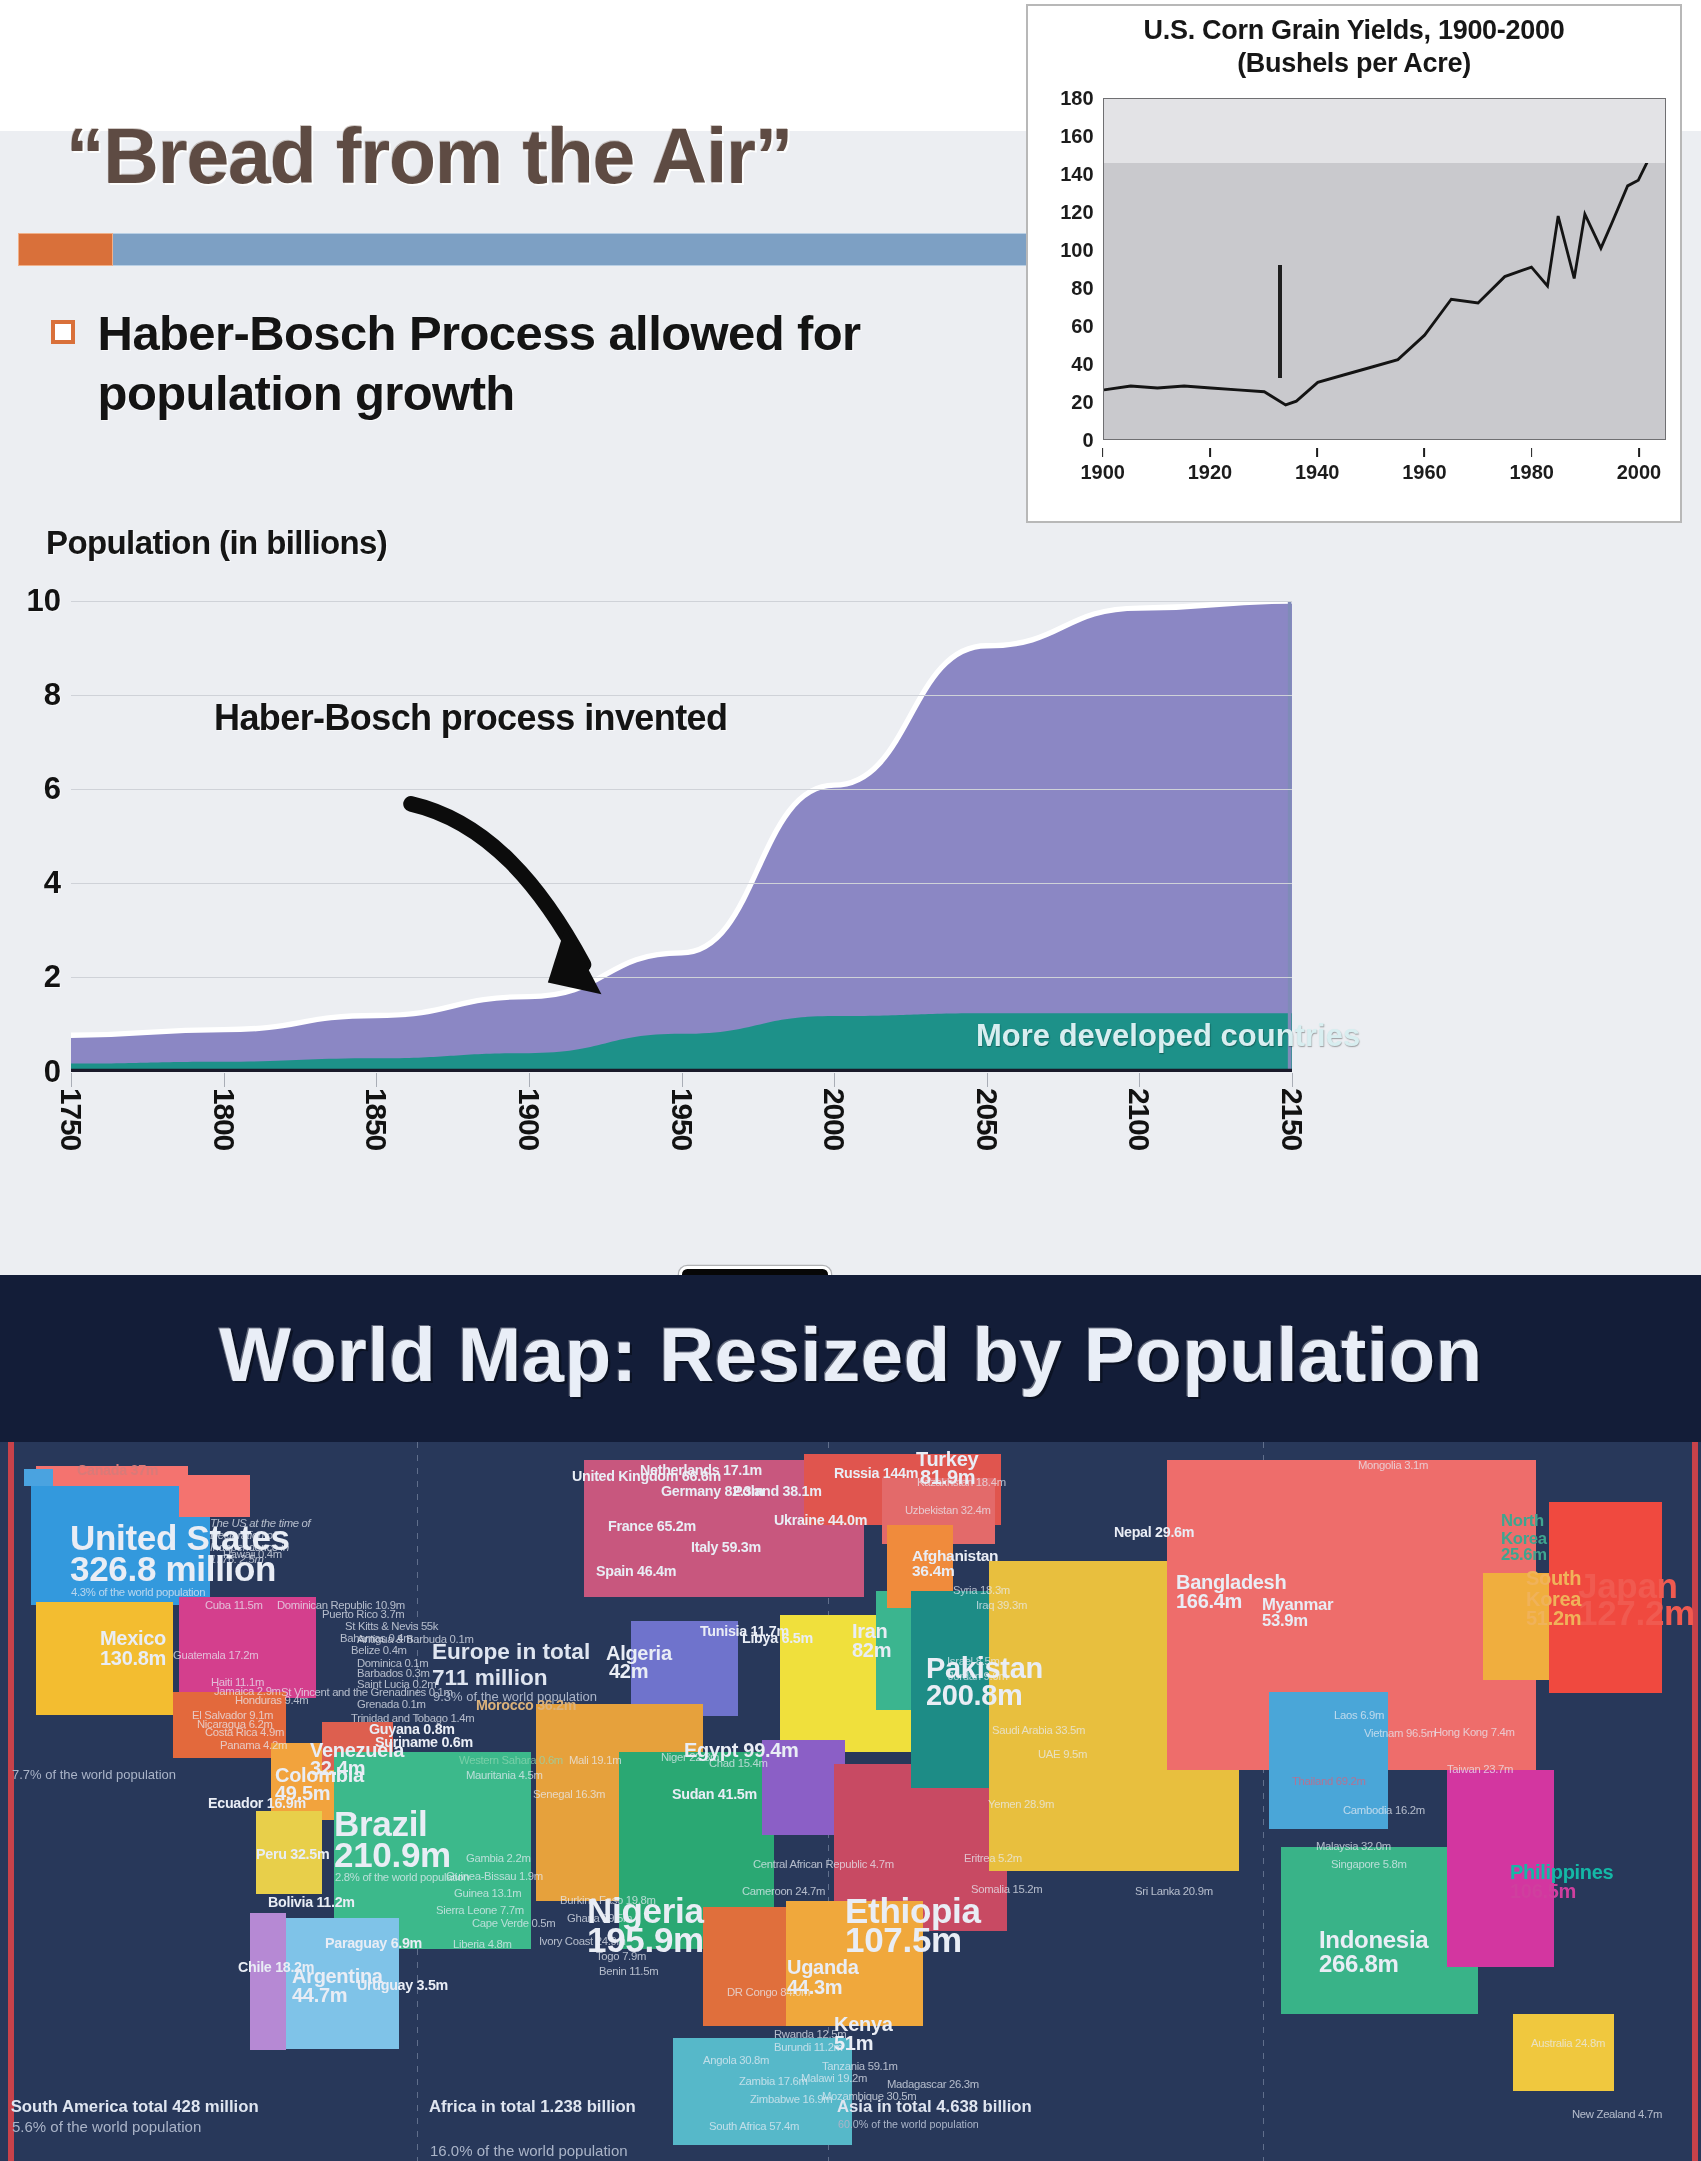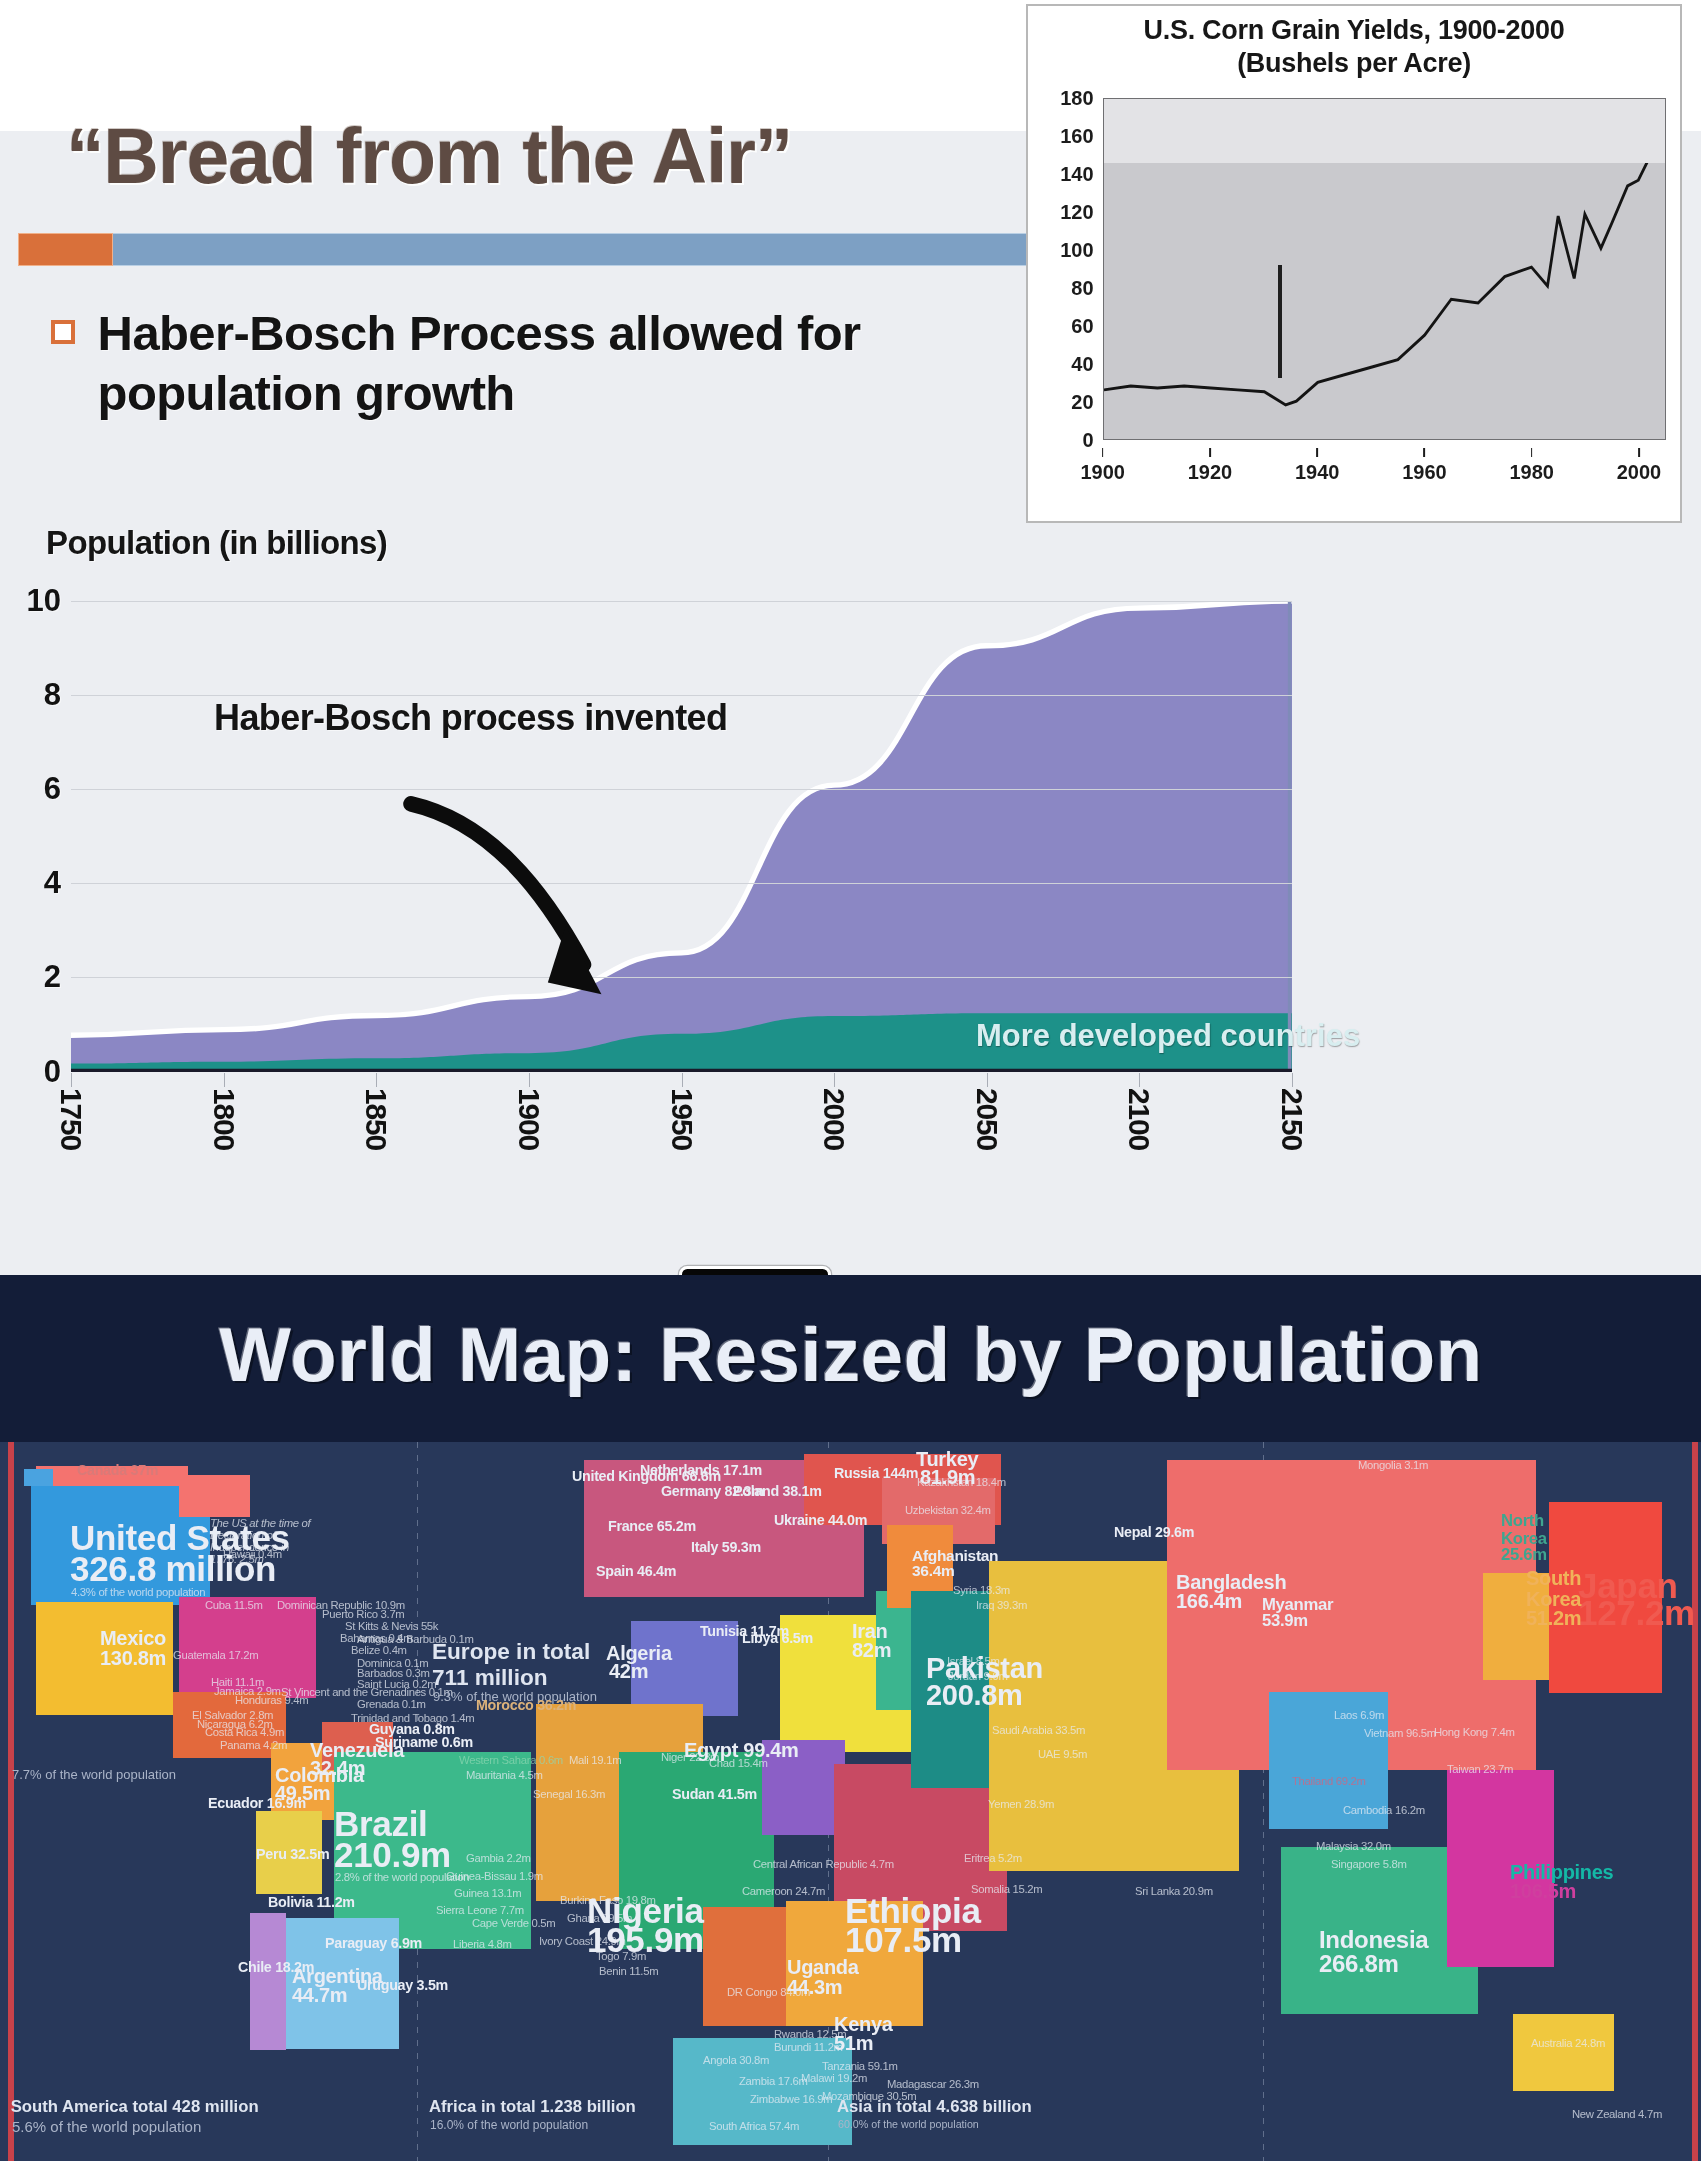--- a/index.html
+++ b/index.html
@@ -300,21 +300,21 @@
       <span class="lbl mid" style="left:100px; top:186px;">Mexico</span>
       <span class="lbl mid" style="left:100px; top:206px;">130.8m</span>
       <span class="region-sub" style="position:absolute; left:12px; top:325px;">7.7% of the world population</span>
       <span class="lbl xs" style="left:173px; top:208px;">Guatemala 17.2m</span>
       <span class="lbl xs" style="left:205px; top:158px;">Cuba 11.5m</span>
       <span class="lbl xs" style="left:211px; top:235px;">Haiti 11.1m</span>
       <span class="lbl xs" style="left:277px; top:158px;">Dominican Republic 10.9m</span>
       <span class="lbl xs" style="left:235px; top:253px;">Honduras 9.4m</span>
       <span class="lbl xs" style="left:205px; top:285px;">Costa Rica 4.9m</span>
       <span class="lbl xs" style="left:220px; top:298px;">Panama 4.2m</span>
-      <span class="lbl xs" style="left:192px; top:268px;">El Salvador 2.8m</span>
+      <span class="lbl xs" style="left:192px; top:268px;">El Salvador 9.1m</span>
       <span class="lbl xs" style="left:197px; top:277px;">Nicaragua 6.2m</span>
       <span class="lbl xs" style="left:214px; top:244px;">Jamaica 2.9m</span>
       <span class="lbl xs" style="left:322px; top:167px;">Puerto Rico 3.7m</span>
       <span class="lbl xs" style="left:351px; top:271px;">Trinidad and Tobago 1.4m</span>
       <span class="lbl xs" style="left:340px; top:191px;">Bahamas 0.4m</span>
       <span class="lbl xs" style="left:351px; top:203px;">Belize 0.4m</span>
       <span class="lbl xs" style="left:357px; top:226px;">Barbados 0.3m</span>
       <span class="lbl xs" style="left:357px; top:237px;">Saint Lucia 0.2m</span>
       <span class="lbl xs" style="left:281px; top:245px;">St Vincent and the Grenadines 0.1m</span>
       <span class="lbl xs" style="left:357px; top:257px;">Grenada 0.1m</span>
@@ -396,21 +396,21 @@
       <span class="lbl xs" style="left:774px; top:587px;">Rwanda 12.5m</span>
       <span class="lbl xs" style="left:774px; top:600px;">Burundi 11.2m</span>
       <span class="lbl xs" style="left:703px; top:613px;">Angola 30.8m</span>
       <span class="lbl xs" style="left:739px; top:634px;">Zambia 17.6m</span>
       <span class="lbl xs" style="left:750px; top:652px;">Zimbabwe 16.9m</span>
       <span class="lbl xs" style="left:822px; top:649px;">Mozambique 30.5m</span>
       <span class="lbl xs" style="left:887px; top:637px;">Madagascar 26.3m</span>
       <span class="lbl xs" style="left:801px; top:631px;">Malawi 19.2m</span>
       <span class="lbl xs" style="left:709px; top:679px;">South Africa 57.4m</span>
       <span class="region" style="position:absolute; left:429px; top:655px; font-size:16.7px;">Africa in total 1.238 billion</span>
-      <span class="region-sub" style="position:absolute; left:430px; top:676px; font-size:12px;">16.0% of the world population</span>
+      <span class="region-sub" style="position:absolute; left:430px; top:700px; font-size:15px;">16.0% of the world population</span>
 
       <span class="lbl xs" style="left:992px; top:283px;">Saudi Arabia 33.5m</span>
       <span class="lbl xs" style="left:976px; top:158px;">Iraq 39.3m</span>
       <span class="lbl mid" style="left:852px; top:179px;">Iran</span>
       <span class="lbl mid" style="left:852px; top:198px;">82m</span>
       <span class="lbl xs" style="left:953px; top:143px;">Syria 18.3m</span>
       <span class="lbl xs" style="left:988px; top:357px;">Yemen 28.9m</span>
       <span class="lbl xs" style="left:947px; top:214px;">Israel 8.5m</span>
       <span class="lbl xs" style="left:948px; top:229px;">Jordan 9.9m</span>
       <span class="lbl xs" style="left:1038px; top:307px;">UAE 9.5m</span>

